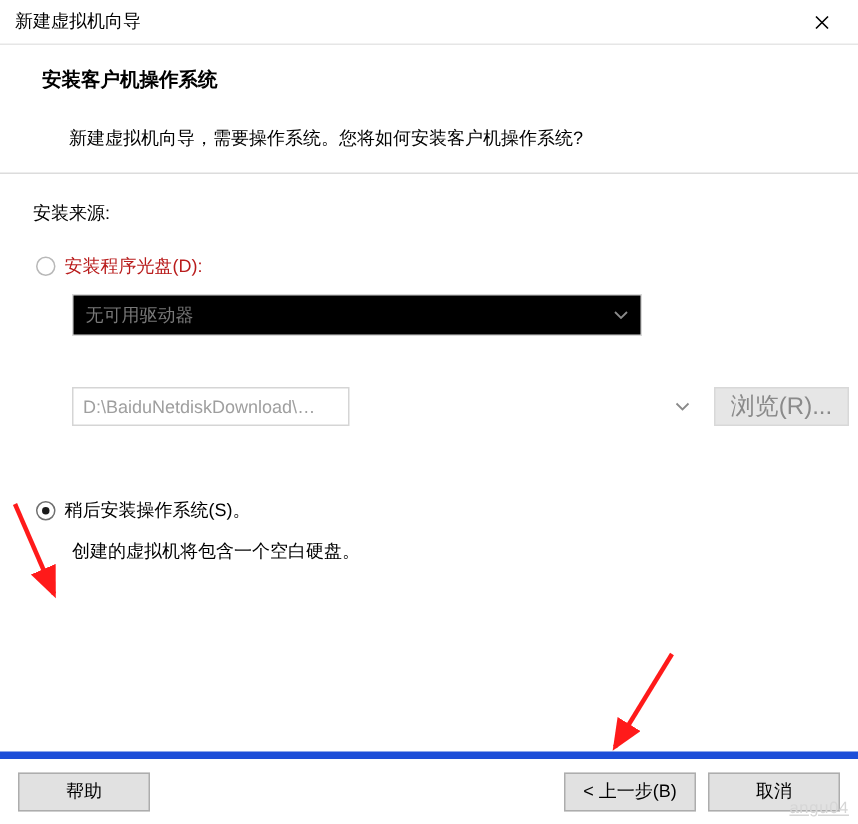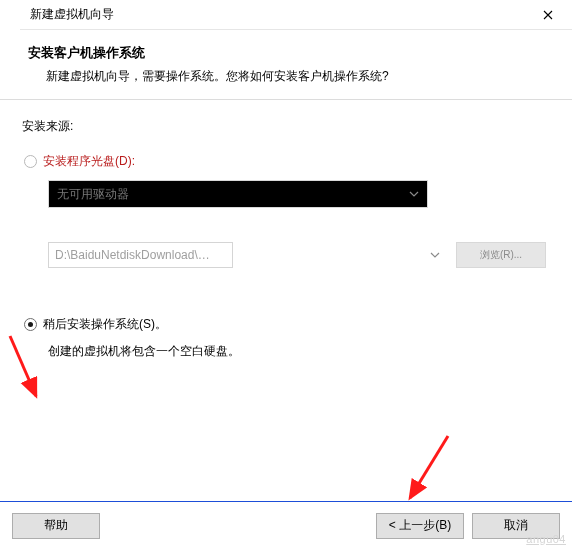--- a/index.html
+++ b/index.html
@@ -13,40 +13,39 @@
     height: 549px;
     position: relative;
     overflow: hidden;
   }
   .titlebar {
     display: flex;
     align-items: center;
     height: 30px;
     padding: 0 2px 0 10px;
     border-bottom: 1px solid #e6e6e6;
-    margin-left: 20px;
   }
   .titlebar-title { flex: 1; font-size: 12px; }
   .close-btn {
     width: 44px; height: 28px;
     display: flex; align-items: center; justify-content: center;
     cursor: pointer;
   }
   .close-btn svg { width: 10px; height: 10px; }
 
   .header {
     padding: 14px 20px 14px 28px;
     border-bottom: 1px solid #dcdcdc;
     background: #fff;
   }
-  .header-title { font-weight: bold; font-size: 13px; margin-bottom: 6px; }
+  .header-title { font-weight: bold; font-size: 13px; margin-bottom: 22px; }
   .header-sub { font-size: 12px; padding-left: 18px; }
 
   .content {
-    padding: 18px 26px 0 22px;
+    padding: 18px 6px 0 22px;
     background: #fff;
   }
   .source-label { margin-bottom: 18px; }
 
   .opt-block { margin-bottom: 28px; }
 
   .radio-row {
     display: flex; align-items: center; gap: 6px;
     margin-bottom: 10px;
     padding-left: 2px;
@@ -95,33 +94,33 @@
   .iso-wrap { position: relative; flex: 1; }
   .iso-wrap .chev {
     position: absolute; right: 6px; top: 50%; transform: translateY(-50%);
     color: #9a9a9a; pointer-events: none;
   }
   .browse-btn {
     width: 90px; height: 26px;
     background: #e6e6e6;
     border: 1px solid #d8d8d8;
     color: #8a8a8a;
-    font-size: 10px;
+    font-size: 16px;
   }
 
   .later-desc {
     margin-left: 26px; margin-top: 4px;
     font-size: 12px;
   }
 
   .footer {
     position: absolute;
     left: 0; right: 0; bottom: 0;
     height: 48px;
-    border-top: 1px solid #1d4ed8;
+    border-top: 5px solid #1d4ed8;
     display: flex; align-items: center;
     padding: 0 12px;
     gap: 8px;
     background: #fff;
   }
   .footer .spacer { flex: 1; }
   .wbtn {
     height: 26px;
     min-width: 88px;
     background: #e1e1e1;

